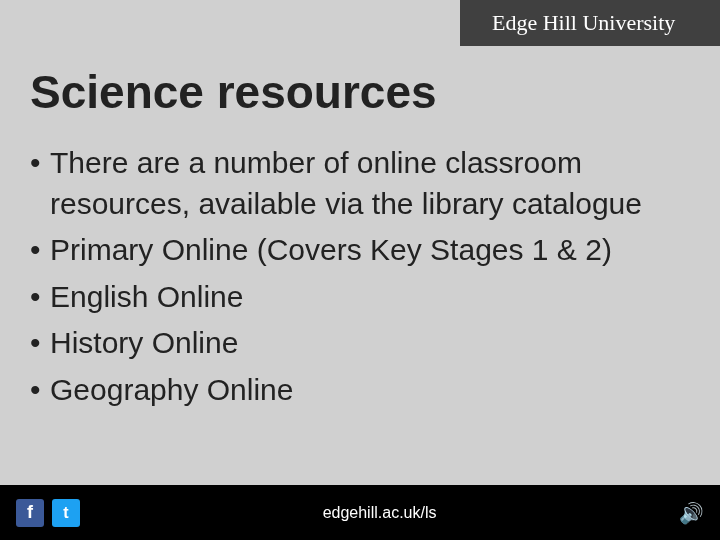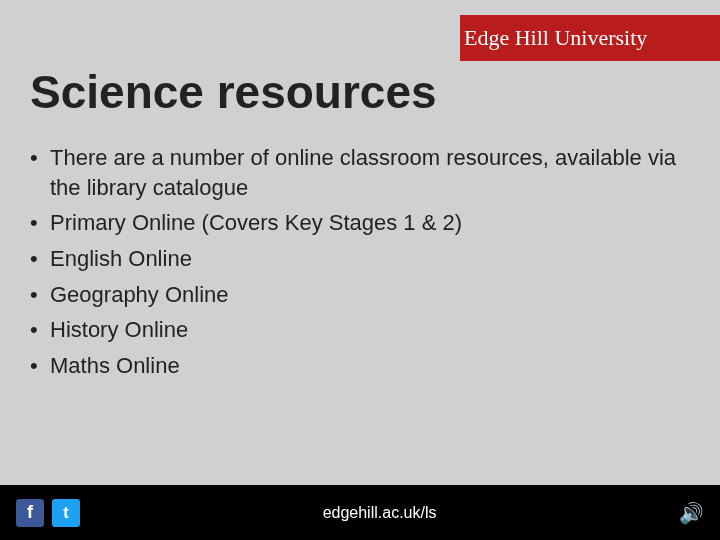--- a/index.html
+++ b/index.html
@@ -14,24 +14,23 @@
       background-color: #d0d0d0;
       font-family: Georgia, 'Times New Roman', serif;
       position: relative;
       overflow: hidden;
     }
 
     .header-bar {
       position: absolute;
       top: 0;
       right: 0;
-      background-color: #b91c1c;
-      padding: 10px 4px;
+      background-color: #404040;
+      padding: 10px 32px;
       min-width: 260px;
-      margin-top: 15px;
     }
 
     .header-title {
       color: #ffffff;
       font-size: 22px;
       font-weight: normal;
       text-align: right;
       white-space: nowrap;
     }
 
@@ -50,21 +49,21 @@
       margin-bottom: 24px;
       font-family: Arial, Helvetica, sans-serif;
     }
 
     .bullet-list {
       list-style: none;
       padding: 0;
     }
 
     .bullet-list li {
-      font-size: 22px;
+      font-size: 30px;
       color: #222222;
       margin-bottom: 6px;
       padding-left: 20px;
       position: relative;
       font-family: Arial, Helvetica, sans-serif;
       line-height: 1.35;
     }
 
     .bullet-list li::before {
       content: '•';
@@ -147,23 +146,22 @@
 <div class="header-bar">
   <span class="header-title">Edge Hill University</span>
 </div>
 
 <div class="main-content">
   <h1 class="page-title">Science resources</h1>
   <ul class="bullet-list">
   <li>There are a number of online classroom resources, available via the library catalogue</li>
       <li>Primary Online (Covers Key Stages 1 &amp; 2)</li>
       <li>English Online</li>
+      <li>History Online</li>
       <li>Geography Online</li>
-      <li>History Online</li>
-      <li>Maths Online</li>
     </ul>
 </div>
 
 <div class="footer">
   <div class="footer-icons">
     <div class="footer-icon-f">f</div>
     <div class="footer-icon-t">t</div>
   </div>
   <span class="footer-url">edgehill.ac.uk/ls</span>
   <span class="footer-sound-icon">🔊</span>

